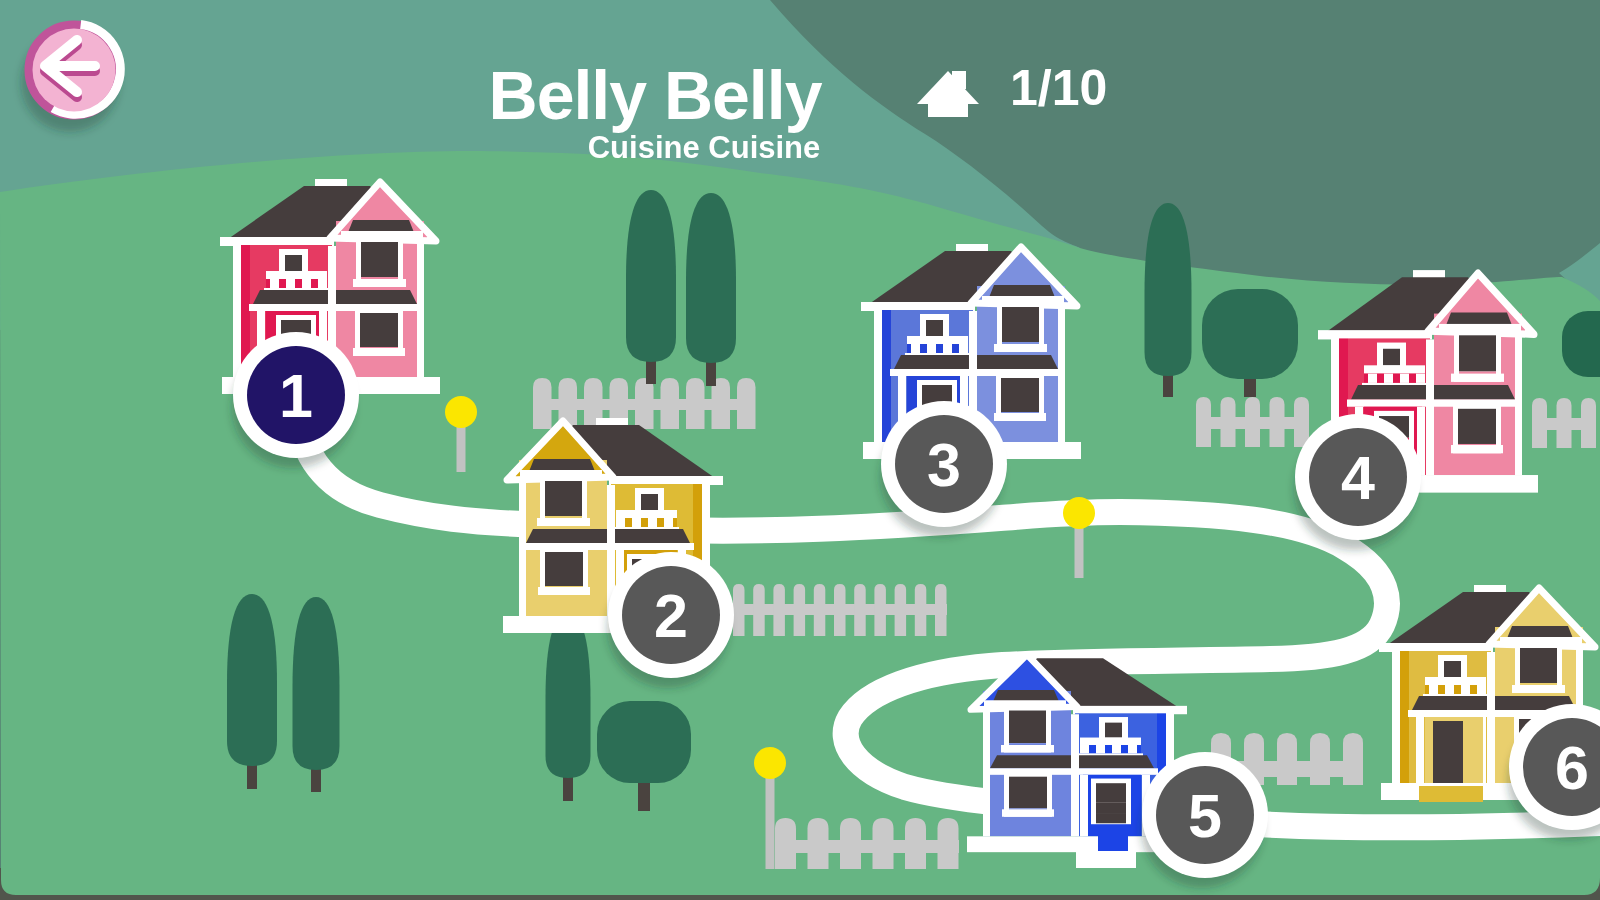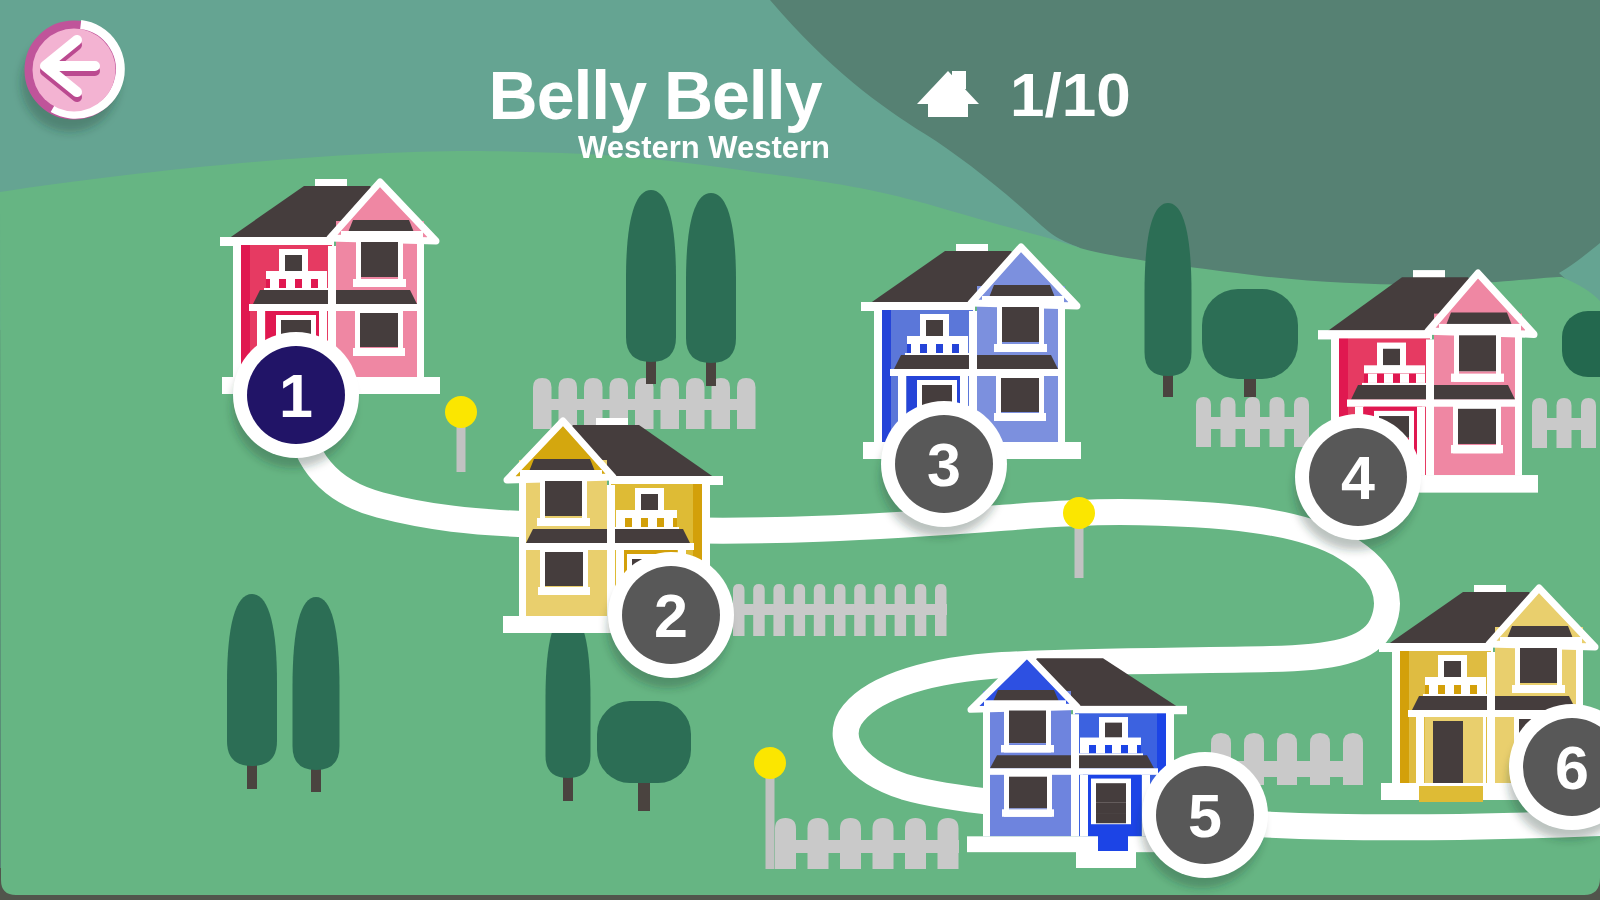--- a/index.html
+++ b/index.html
@@ -278,31 +278,31 @@
 <g>
         <ellipse cx="1569" cy="780" rx="61" ry="60" fill="rgba(30,60,45,0.30)" filter="url(#soft)"></ellipse>
         <circle cx="1572" cy="767" r="63" fill="#ffffff"></circle>
         <circle cx="1572" cy="767" r="49" fill="#585858"></circle>
         <text x="1572" y="789" text-anchor="middle" font-family="Liberation Sans, sans-serif" font-weight="bold" font-size="61" fill="#ffffff">6</text>
       </g>
 </svg>
 
 <div class="txt" id="title" style="left:655px;top:56px;transform:translateX(-50%);font-size:68px;letter-spacing:-1px;">Belly Belly</div>
 
-<div class="txt" id="subtitle" style="left:704px;top:130px;transform:translateX(-50%);font-size:31px;">Western Western</div>
+<div class="txt" id="subtitle" style="left:704px;top:130px;transform:translateX(-50%);font-size:31px;">Cuisine Cuisine</div>
 
 <svg width="70" height="56" viewBox="0 0 70 56" style="left:913px;top:66px;">
 <g>
         <polygon points="4,38 35,5 66,38" fill="#fff"></polygon>
         <rect x="39" y="5" width="14" height="18" fill="#fff"></rect>
         <rect x="15" y="35" width="40" height="16" fill="#fff"></rect>
       </g>
 </svg>
 
-<div class="txt" id="counter" style="left:1010px;top:59px;font-size:62px;">1/10</div>
+<div class="txt" id="counter" style="left:1010px;top:59px;font-size:50px;">1/10</div>
 
 <svg width="130" height="140" viewBox="0 0 130 140" style="left:10px;top:10px;">
 <g>
 <ellipse cx="60" cy="73" rx="49" ry="49" fill="rgba(30,60,45,0.30)" filter="url(#soft2)"></ellipse>
 <circle cx="64" cy="60" r="45" fill="none" stroke="#c0549a" stroke-width="9"></circle>
 <path d="M 70.7,14.5 A45,45 0 1 1 42.9,98.2" fill="none" stroke="#fff" stroke-width="9"></path>
 <circle cx="64" cy="60" r="41.5" fill="#f3b3d2"></circle>
 <g stroke="#bb4a90" stroke-width="10" stroke-linecap="round" fill="none" transform="translate(0,5)">
 <path d="M35,56 L67,30 M35,56 L67,82 M35,56 L85,56"></path>
 </g>

